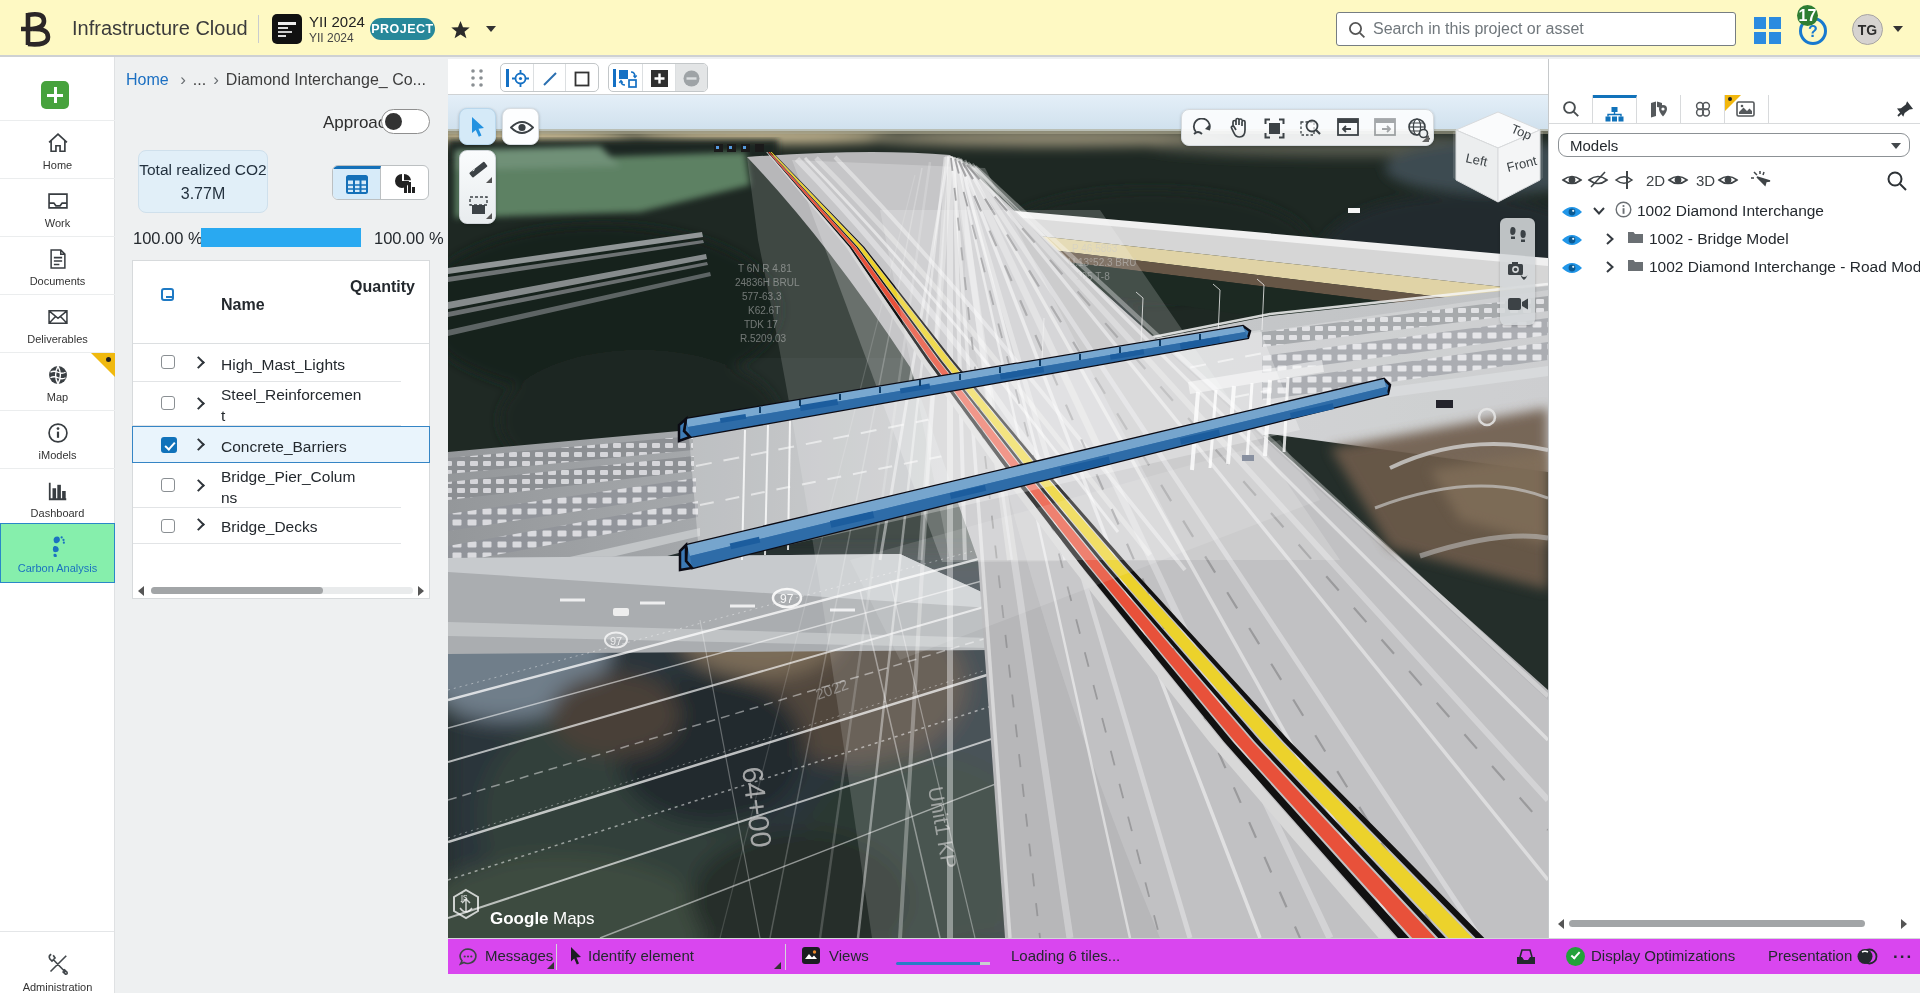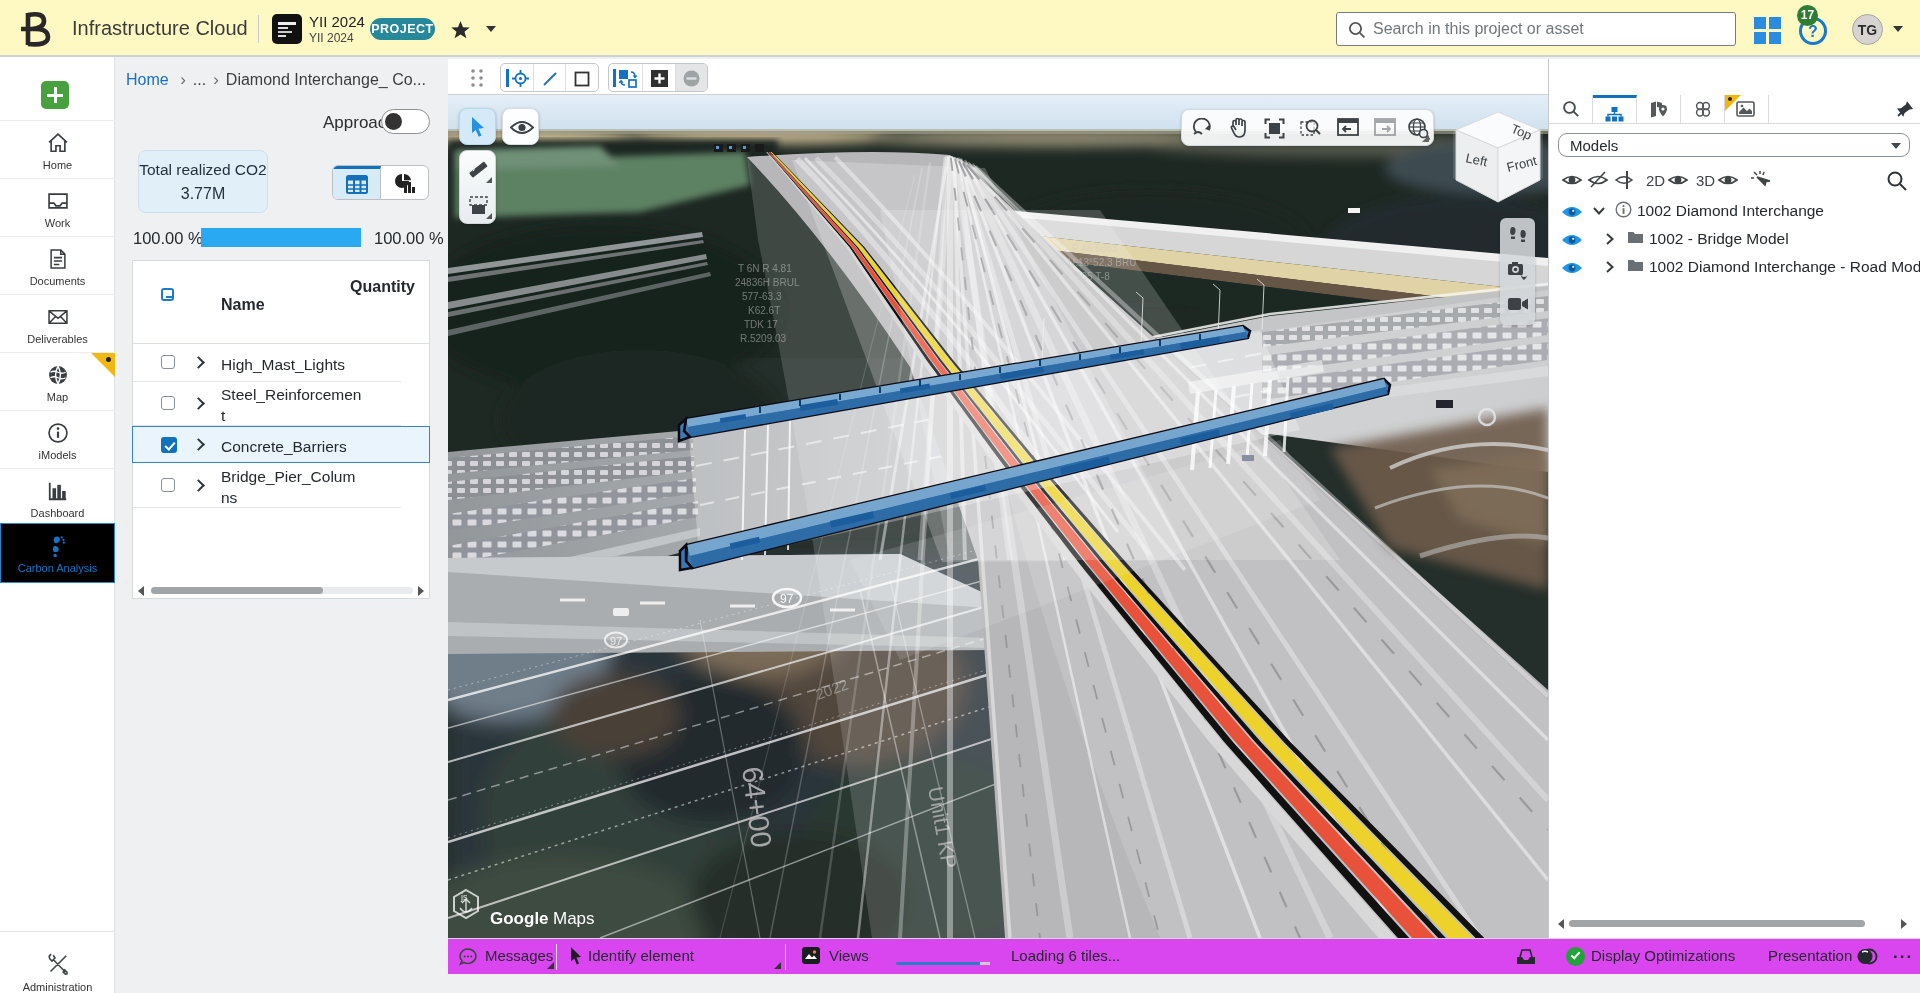--- a/index.html
+++ b/index.html
@@ -11,33 +11,33 @@
   .tb-sep { position:absolute; left:258px; top:15px; width:1px; height:28px; background:#c9cccf; }
   .proj-ico { position:absolute; left:272px; top:14px; width:30px; height:30px; background:#111; border-radius:5px; overflow:hidden; }
   .proj-t1 { position:absolute; left:309px; top:13px; font-size:15px; color:#222; }
   .proj-t2 { position:absolute; left:309px; top:31px; font-size:12px; color:#444; }
   .badge { position:absolute; left:370px; top:18px; width:65px; height:22px; background:#27889a; color:#fff; border-radius:11px; font-size:12.5px; font-weight:bold; letter-spacing:.5px; text-align:center; line-height:22px; }
   .search { position:absolute; left:1336px; top:12px; width:400px; height:34px; border:1px solid #767d82; border-radius:3px; background:#fff; }
   .search span { position:absolute; left:36px; top:7px; font-size:16px; color:#70777c; }
   .gridico { position:absolute; left:1754px; top:17px; width:27px; height:27px; }
   .gridico div { position:absolute; width:12px; height:12px; background:#2b8be0; }
   .helpring { position:absolute; left:1799px; top:17px; width:28px; height:28px; border:3px solid #1879cf; border-radius:50%; color:#1879cf; font-weight:bold; font-size:16px; text-align:center; line-height:23px; }
-  .helpbadge { position:absolute; left:1797px; top:5px; width:21px; height:21px; background:#2e7d33; border-radius:50%; color:#fff; font-size:12px; font-weight:bold; text-align:center; line-height:21px; z-index:2; }
+  .helpbadge { position:absolute; left:1797px; top:5px; width:21px; height:21px; background:#2e7d33; border-radius:50%; color:#fff; font-size:16px; font-weight:bold; text-align:center; line-height:21px; z-index:2; }
   .avatar { position:absolute; left:1852px; top:14px; width:31px; height:31px; background:#d6d3d0; border:1px solid #a8a5a2; border-radius:50%; color:#2d2d2d; font-weight:bold; font-size:14px; text-align:center; line-height:30px; }
   .caret { width:0; height:0; border-left:5px solid transparent; border-right:5px solid transparent; border-top:6px solid #333; }
   
   #sidebar { position:absolute; left:0; top:57px; width:115px; height:936px; background:#fff; border-right:1px solid #dfe1e3; z-index:20; }
   .plus { position:absolute; left:41px; top:24px; width:28px; height:28px; background:#47a23d; border-radius:5px; }
   .plus:before { content:""; position:absolute; left:6px; top:12.5px; width:16px; height:3px; background:#fff; }
   .plus:after { content:""; position:absolute; left:12.5px; top:6px; width:3px; height:16px; background:#fff; }
   .nav { position:absolute; left:0; width:115px; height:58px; text-align:center; color:#383d41; }
   .nav svg { margin-top:11px; }
   .nav:not(.nav-sel) { border-top:1px solid #ebedee; }
   .nav .lbl { font-size:11px; margin-top:1px; color:#333; }
-  .nav-sel { background:#000000; border:1px solid #2a87c8; }
+  .nav-sel { background:#86efac; border:1px solid #2a87c8; }
   .nav-sel .lbl { color:#1b72c0; }
   .flag { position:absolute; right:0px; top:0px; width:0; height:0; border-left:24px solid transparent; border-top:24px solid #f0b90f; }
   .flagdot { position:absolute; right:4px; top:4px; width:5px; height:5px; border-radius:50%; background:#222; z-index:2; }
   
   #lpanel { position:absolute; left:116px; top:59px; width:332px; height:934px; background:#eef0f1; z-index:10; }
   .bc-sep { color:#6a6f73; margin:0 7px; font-size:17px; }
   .row { position:absolute; left:0; width:268px; border-bottom:1px solid #e2e4e6; }
   .rt { position:absolute; left:88px; line-height:21px; }
   .chv { position:absolute; left:61px; width:9px; height:9px; border-right:2.2px solid #2f353b; border-top:2.2px solid #2f353b; transform:rotate(45deg); }
   .cb { position:absolute; left:28px; top:11px; width:14px; height:14px; border:1.5px solid #8a8f93; border-radius:3px; background:#fff; }
@@ -235,20 +235,25 @@
       </div>
     <div class="row rowsel" style="top:165px;height:37px">
         <div class="cbc"></div>
         <div class="chv" style="top:13px"></div>
         <div class="rt" style="top:9px">Concrete_Barriers</div>
       </div>
     <div class="row" style="top:202px;height:45px">
         <div class="cb" style="top:15px"></div>
         <div class="chv" style="top:18px"></div>
         <div class="rt" style="top:3px">Bridge_Pier_Colum<br>ns</div>
+      </div>
+    <div class="row" style="top:247px;height:36px">
+        <div class="cb"></div>
+        <div class="chv" style="top:12px"></div>
+        <div class="rt" style="top:8px">Bridge_Decks</div>
       </div>
 
     <div class="abs" style="left:18px;top:326px;width:262px;height:7px;background:#e9ebec;border-radius:4px"></div>
     <div class="abs" style="left:18px;top:326px;width:172px;height:7px;background:#a2a5a7;border-radius:4px"></div>
     <div class="abs" style="left:5px;top:325px;width:0;height:0;border-top:5px solid transparent;border-bottom:5px solid transparent;border-right:6px solid #555"></div>
     <div class="abs" style="right:5px;top:325px;width:0;height:0;border-top:5px solid transparent;border-bottom:5px solid transparent;border-left:6px solid #555"></div>
   </div>
 </div>
 <div id="vtoolbar">
 

